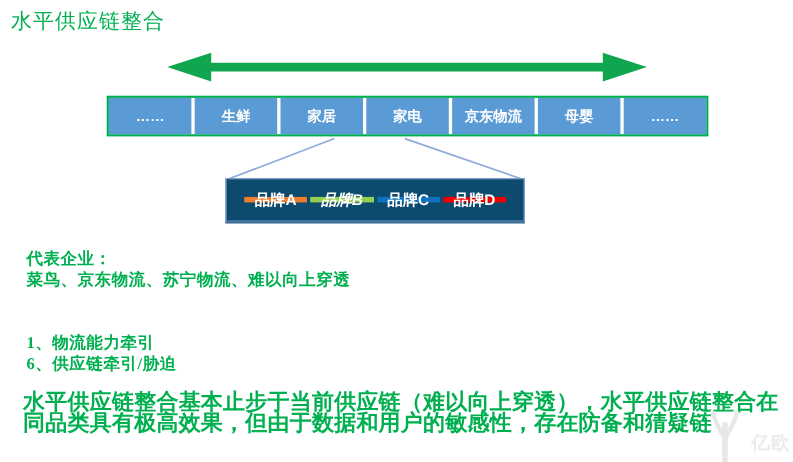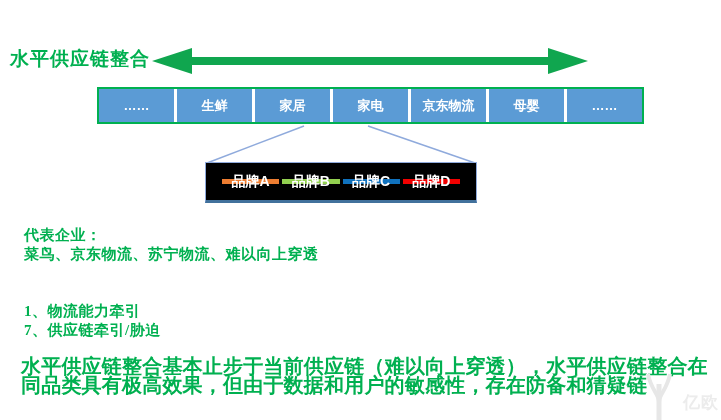--- a/index.html
+++ b/index.html
@@ -4,21 +4,21 @@
 <style>
   * { margin:0; padding:0; box-sizing:border-box; }
   body { background:#ffffff; font-family:"Liberation Sans","DejaVu Sans",sans-serif; }
   .stage {
     position:relative; width:721px; height:420px;
     background:#ffffff; overflow:hidden;
   }
   
   .title {
     position:absolute; left:10px; top:6px;
-    font-size:19px; font-weight:bold; color:#00B050; letter-spacing:1px;margin-top:40px;
+    font-size:19px; font-weight:normal; color:#00B050; letter-spacing:1px;
   }
   
   .arrow-wrap { position:absolute; left:150px; top:46px; width:440px; height:30px; }
   .arrow-wrap polygon { fill:#10A64F; }
   
   .cat-row {
     position:absolute; left:97px; top:87px; width:547px; height:37px;
     border:2px solid #00B050; background:#ffffff;
     display:flex; gap:3px;
   }
@@ -28,21 +28,21 @@
     display:flex; align-items:center; justify-content:center;
     white-space:nowrap; overflow:hidden;
   }
   
   .connectors { position:absolute; left:0; top:0; width:721px; height:420px; pointer-events:none; }
   .connectors line { stroke:#8FAADC; stroke-width:1.5; }
   
   .brand-group {
     position:absolute; left:205px; top:162px; width:272px; height:41px;
     border:1px solid #8FAADC; border-bottom:3px solid #41719C;
-    background:#000000; display:flex; gap:3px; padding:16px;
+    background:#0c4a6e; display:flex; gap:3px; padding:16px;
   }
   .brand-box {
     flex:1 1 0; color:#ffffff; font-size:14px; font-weight:bold;
     display:flex; align-items:center; justify-content:center; white-space:nowrap;
   }
   
   .gtext {
     position:absolute; left:24px;
     font-size:15px; font-weight:bold; color:#00B050; letter-spacing:0.5px;
     white-space:nowrap;
@@ -84,30 +84,30 @@
     <div class="cat-box">……</div>
   </div>
 
   <svg class="connectors" viewBox="0 0 721 420">
     <line x1="304" y1="126" x2="207" y2="163"></line>
     <line x1="368" y1="126" x2="475" y2="163"></line>
   </svg>
 
   <div class="brand-group">
     <div class="brand-box" style="background-color: rgb(237, 125, 49);">品牌A</div>
-    <div class="brand-box" style="background-color: rgb(146, 208, 80);">品牌B</div>
+    <div class="brand-box" style="background-color: rgb(146, 208, 80); font-style: italic;">品牌B</div>
     <div class="brand-box" style="background-color: rgb(16, 114, 190);">品牌C</div>
     <div class="brand-box" style="background-color: rgb(242, 0, 0);">品牌D</div>
   </div>
 
   <div class="gtext" style="top:226px">代表企业：</div>
   <div class="gtext" style="top:245px">菜鸟、京东物流、苏宁物流、难以向上穿透</div>
 
   <div class="gtext" style="top:302px">1、物流能力牵引</div>
-  <div class="gtext" style="top:321px">7、供应链牵引/胁迫</div>
+  <div class="gtext" style="top:321px">6、供应链牵引/胁迫</div>
 
   <div class="summary">水平供应链整合基本止步于当前供应链（难以向上穿透），水平供应链整合在同品类具有极高效果，但由于数据和用户的敏感性，存在防备和猜疑链</div>
 
   <div class="watermark">
     <svg width="40" height="52" viewBox="0 0 40 52">
       <path d="M20 52 L20 16" stroke-width="5"></path>
       <path d="M20 34 C20 26, 12 22, 9 6" stroke-width="4"></path>
       <path d="M20 34 C20 26, 28 22, 31 6" stroke-width="4"></path>
     </svg>
     <span class="watermark-text">亿欧</span>

